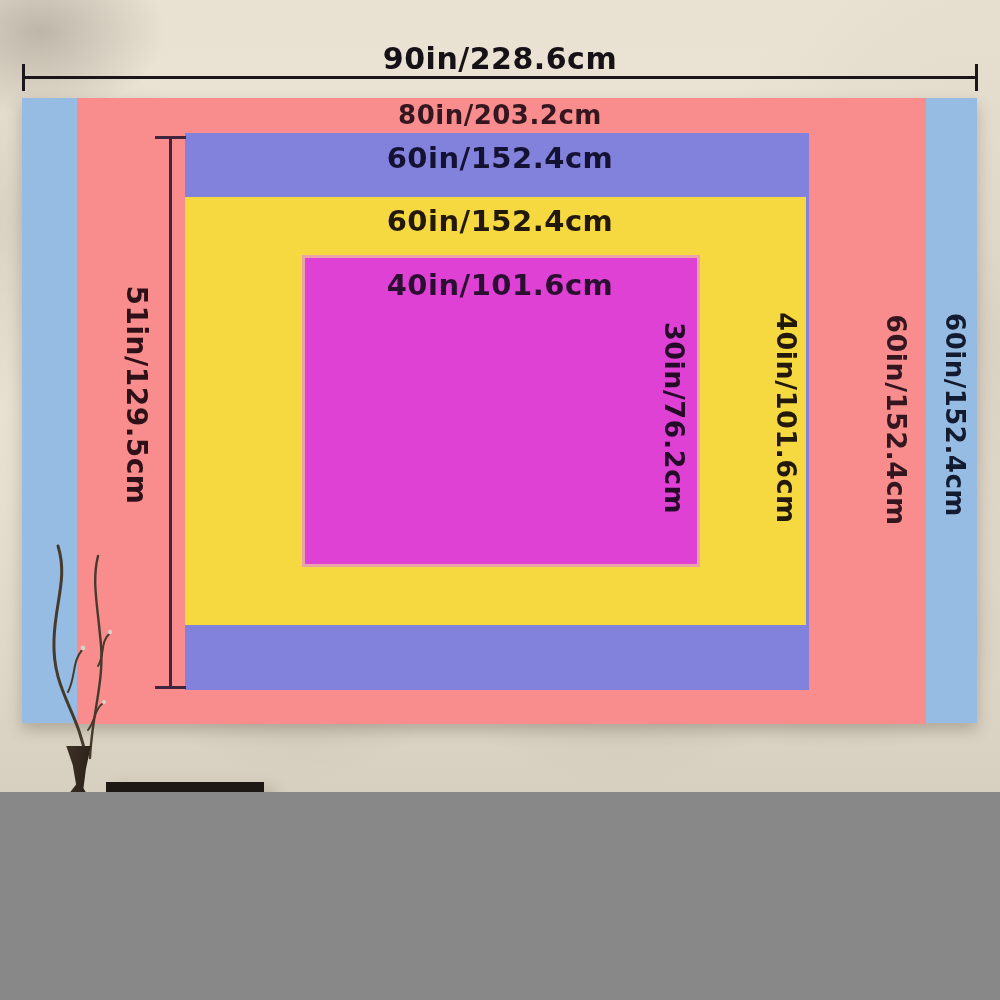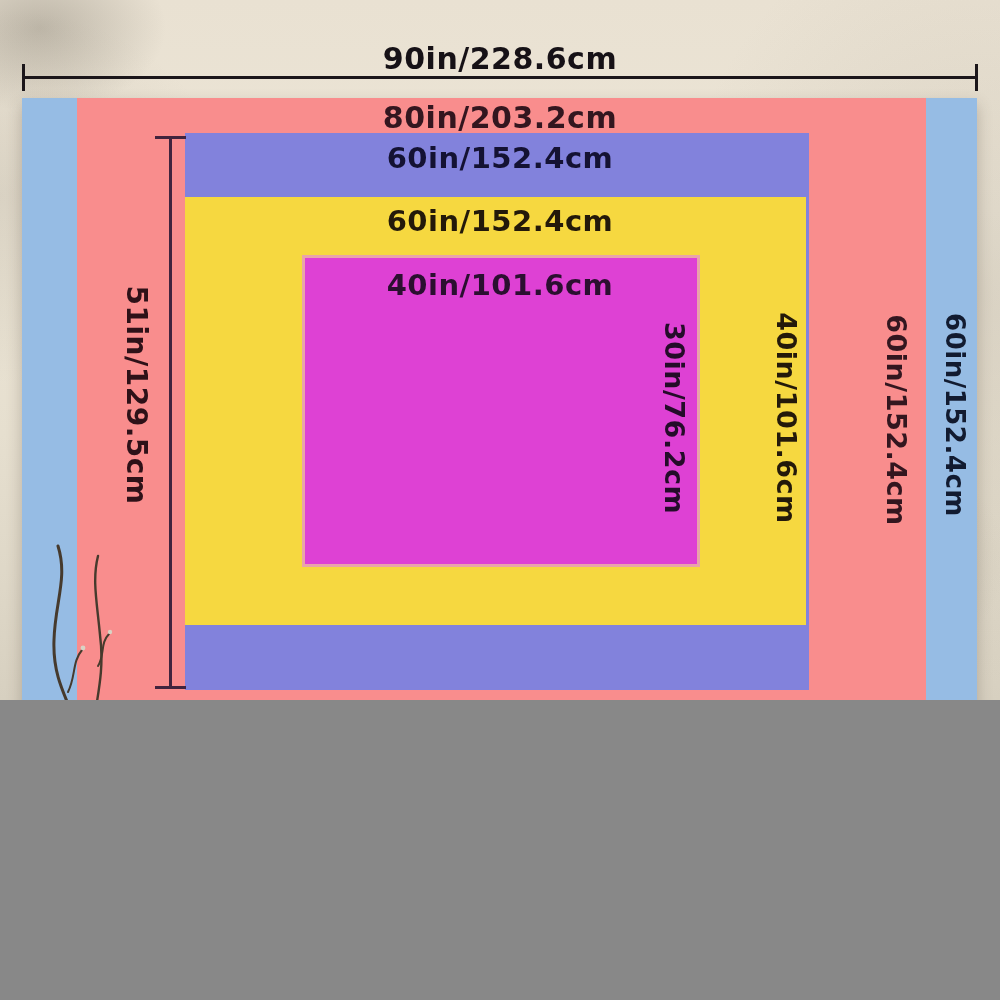--- a/index.html
+++ b/index.html
@@ -1,17 +1,17 @@
 <!DOCTYPE html>
 <html><head>
 <meta charset="utf-8">
 <style>
   html,body{margin:0;padding:0;background:#888;}
   .scene{
-    position:relative;width:1000px;height:700px;overflow:hidden;
+    position:relative;width:1000px;height:792px;overflow:hidden;
     font-family:"DejaVu Sans","Liberation Sans",sans-serif;
   }
   
   .wall{
     position:absolute;inset:0;
     background:
       radial-gradient(180px 120px at 4% 4%, rgba(88,82,70,.30), transparent 70%),
       radial-gradient(320px 260px at 0% 28%, rgba(120,112,96,.16), transparent 72%),
       radial-gradient(260px 190px at 62% 82%, rgba(150,142,128,.22), transparent 70%),
       radial-gradient(240px 170px at 84% 80%, rgba(138,130,116,.26), transparent 70%),
@@ -36,21 +36,21 @@
   .measure-v{position:absolute;left:169px;top:136px;width:3px;height:553px;background:#41243e;}
   .measure-v .cap{position:absolute;left:-14px;width:31px;height:3px;background:#41243e;}
   .measure-v .cap.top{top:0;}
   .measure-v .cap.bottom{bottom:0;}
   
   .lbl{
     position:absolute;left:0;right:0;text-align:center;
     font-weight:bold;color:#1b1218;letter-spacing:.5px;white-space:nowrap;
   }
   .lbl-90{top:41px;font-size:30px;color:#161116;}
-  .lbl-80{top:100px;font-size:30px;color:#33161f;}
+  .lbl-80{top:100px;font-size:26px;color:#33161f;}
   .lbl-60p{top:141px;font-size:29px;color:#141233;}
   .lbl-60y{top:204px;font-size:29px;color:#23190a;}
   .lbl-40{top:268px;font-size:29px;color:#2b0f30;}
   .lbl-rot{
     position:absolute;font-weight:bold;color:#1b1218;white-space:nowrap;
     transform:translate(-50%,-50%) rotate(90deg);letter-spacing:.5px;
   }
   .lbl-51 {left:136px;top:395px;font-size:28px;color:#2e1118;}
   .lbl-30 {left:674px;top:418px;font-size:27px;color:#240c29;}
   .lbl-40r{left:786px;top:418px;font-size:27px;color:#23190a;}

